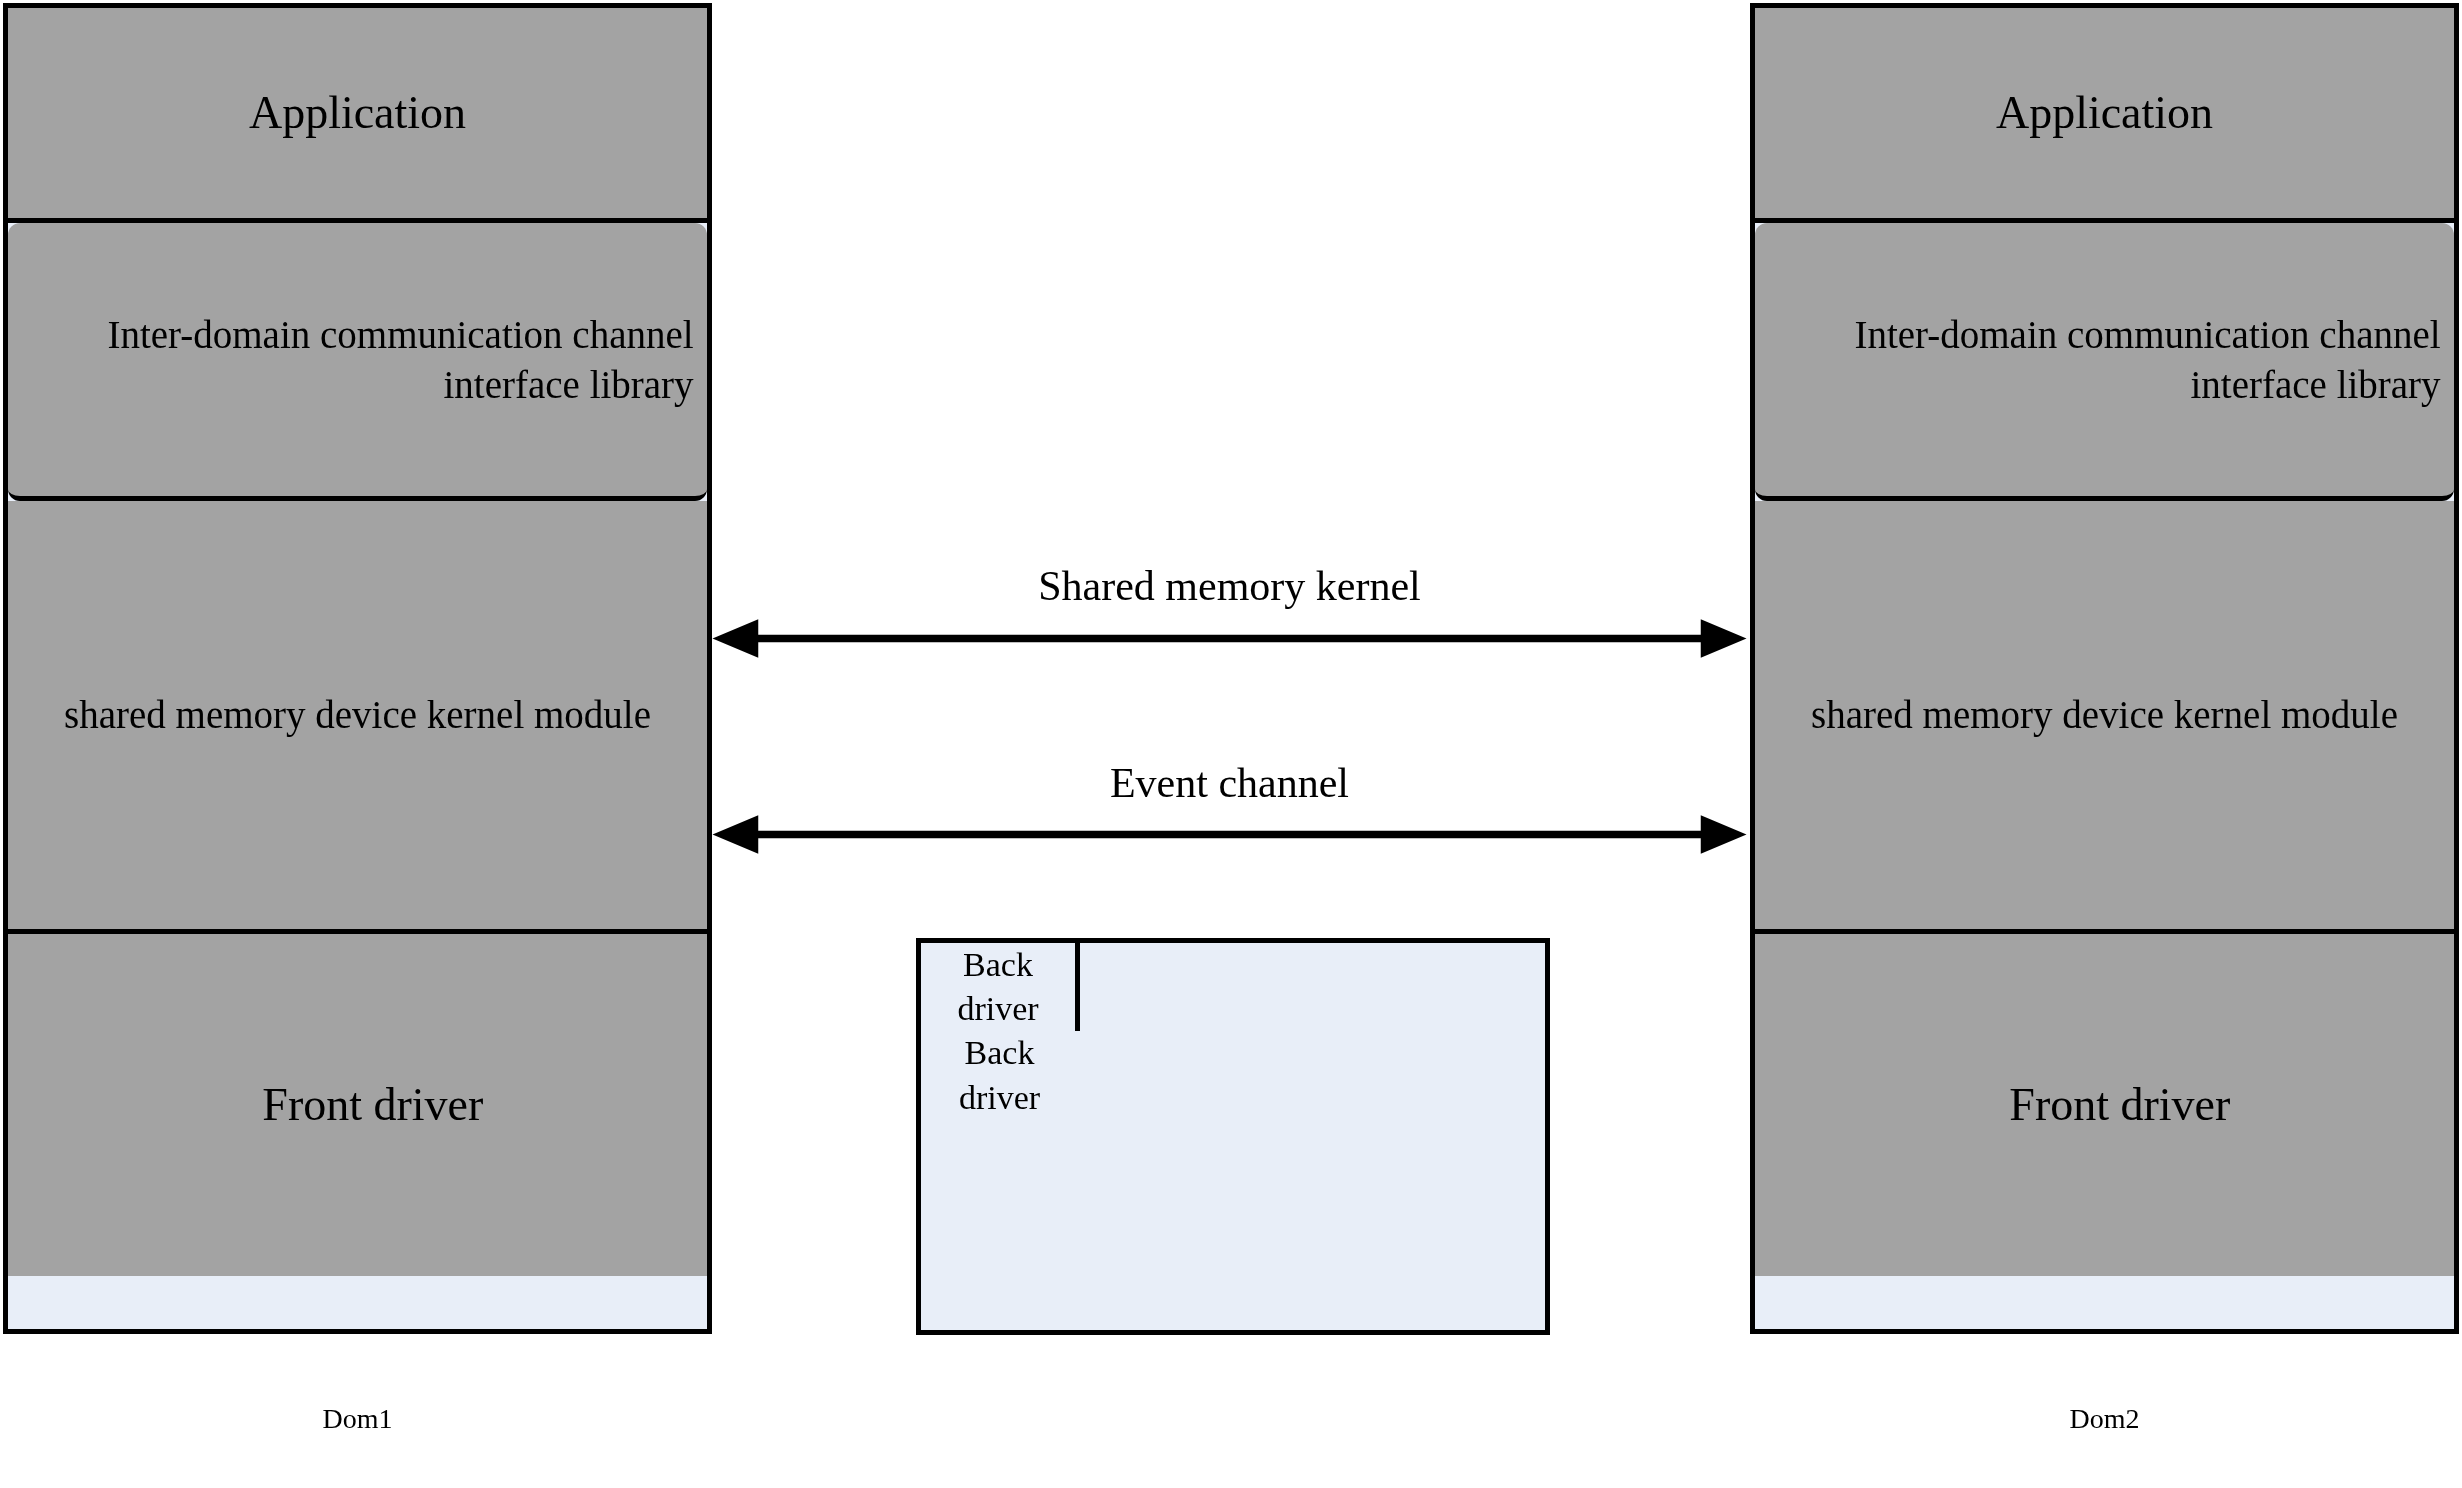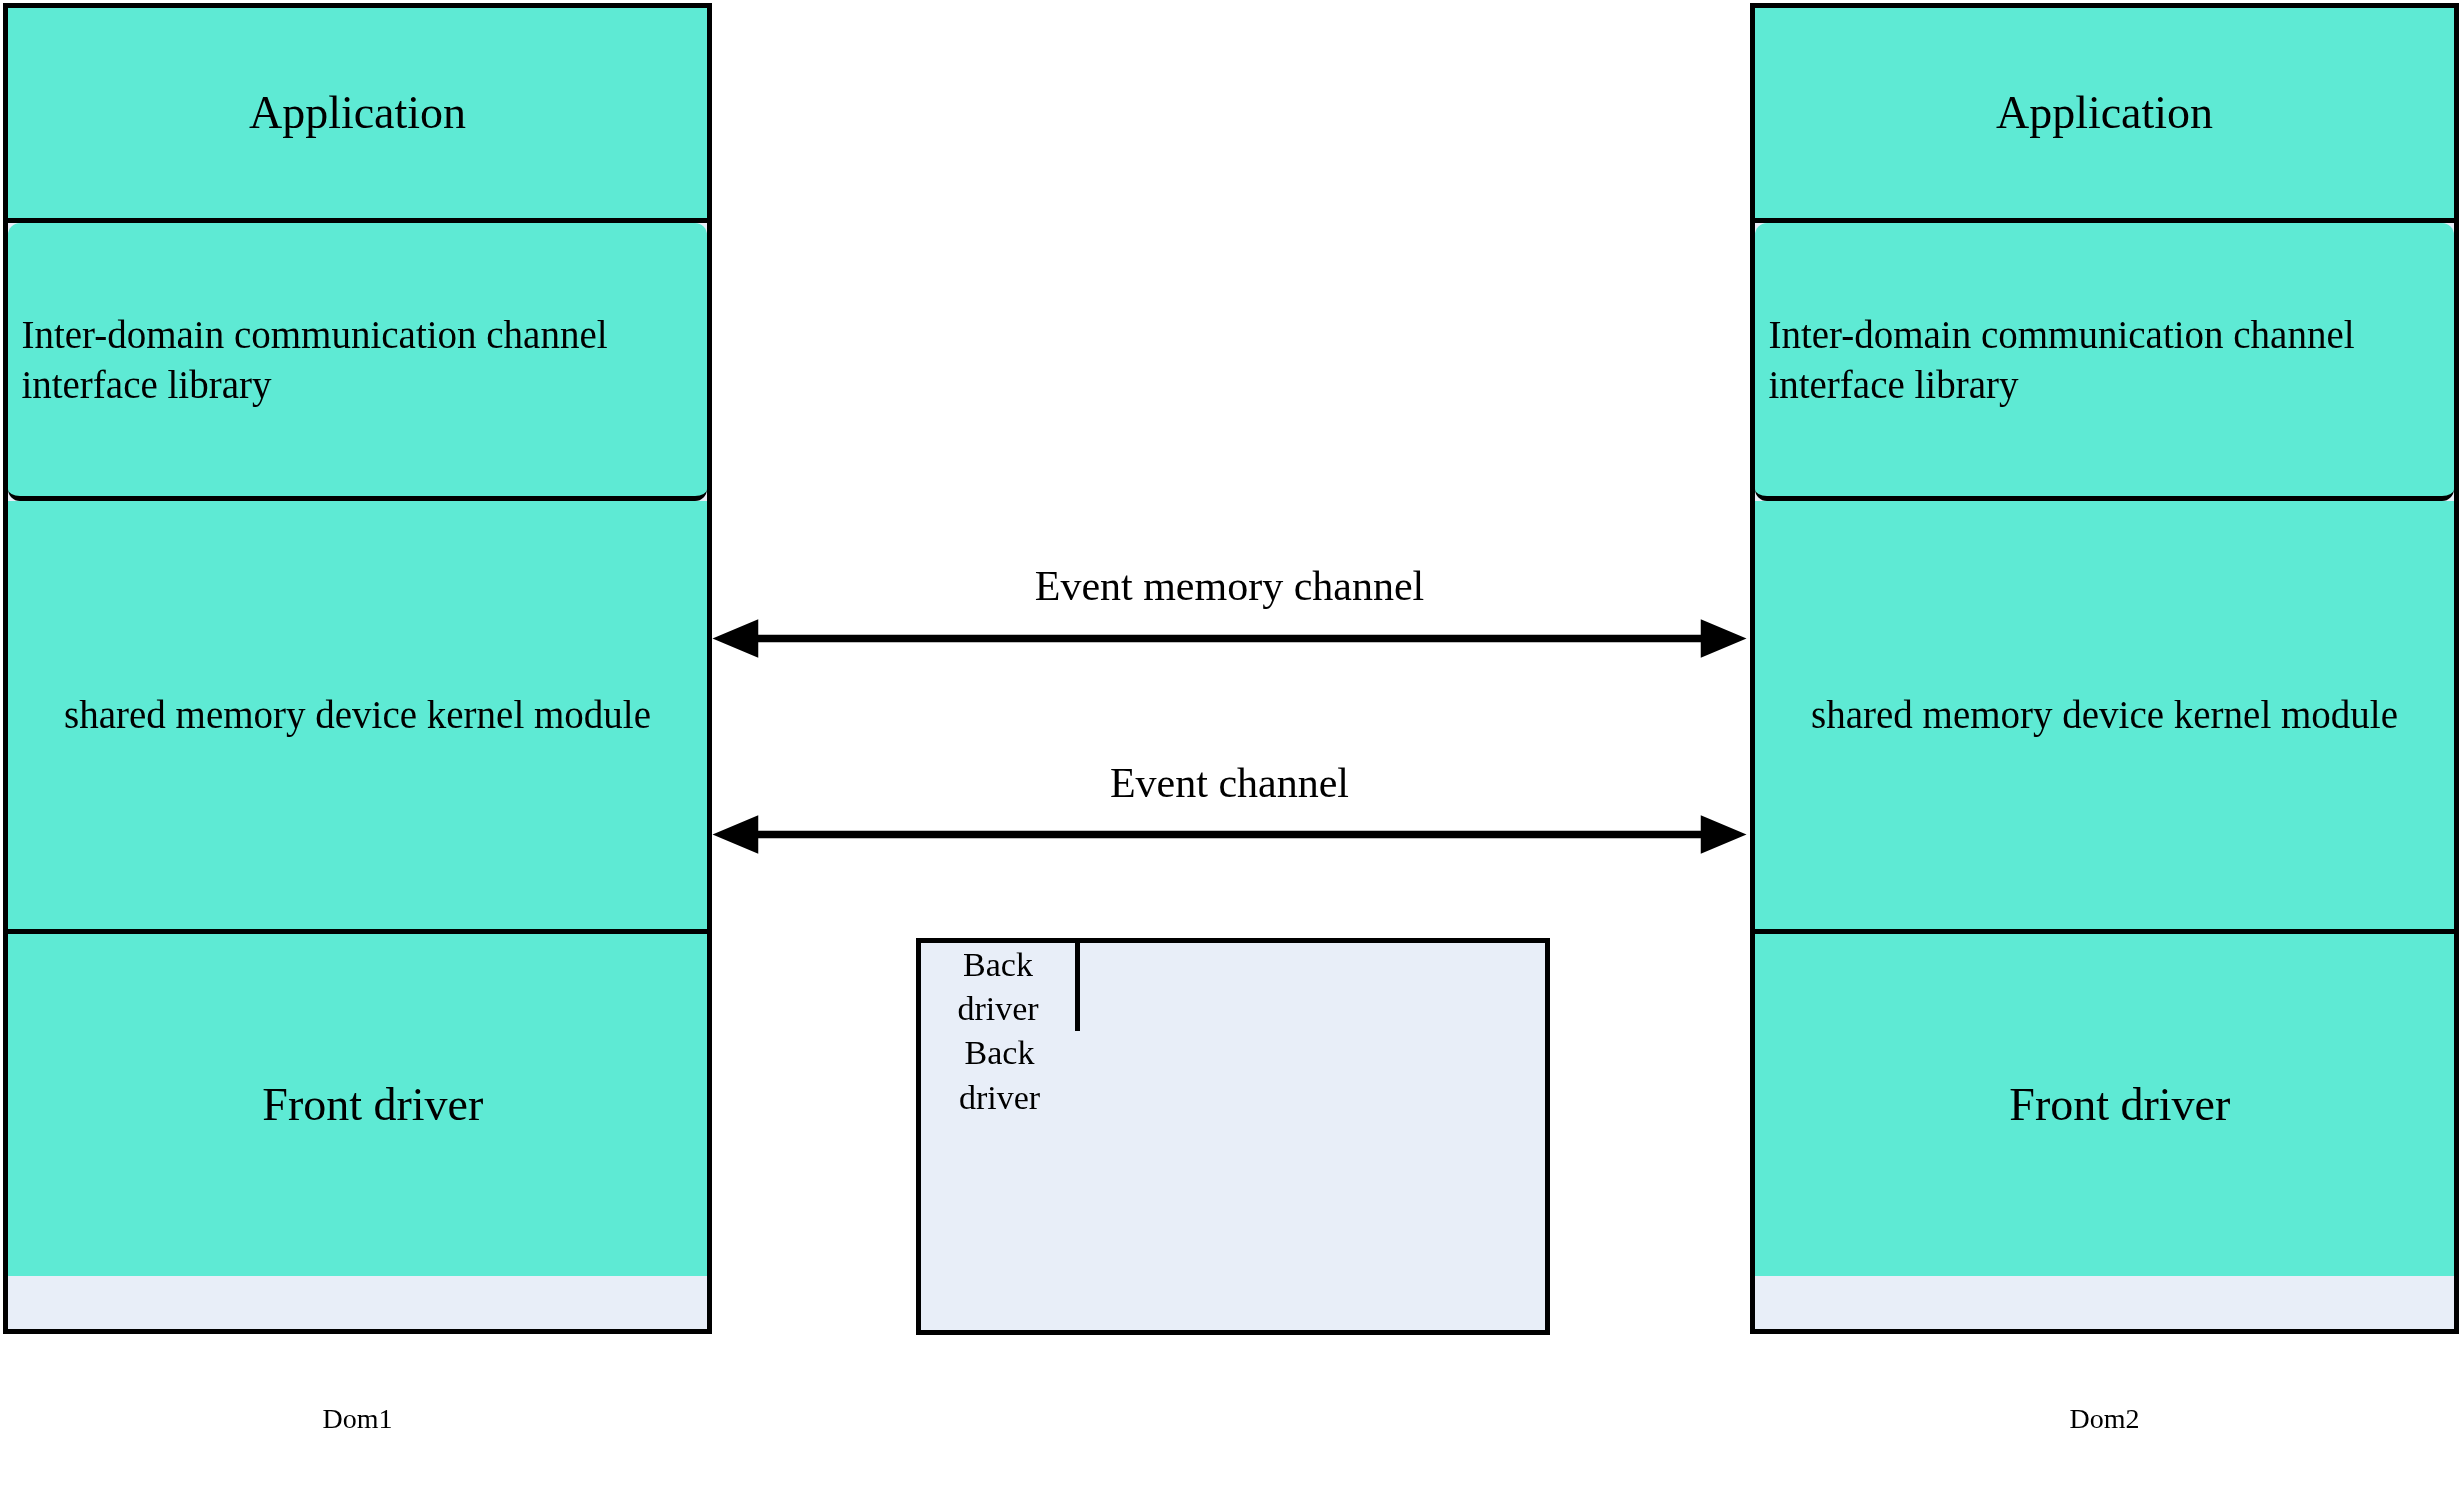--- a/index.html
+++ b/index.html
@@ -23,25 +23,25 @@
     border: 5.2px solid #000000;
     background: #e8eef8;
     display: flex;
     flex-direction: column;
   }
   .stack-left  { left: 3px;    top: 3px; width: 709px; height: 1331px; }
   .stack-right { left: 1750px; top: 3px; width: 709px; height: 1331px; }
 
   .layer {
     box-sizing: border-box;
-    background: #5eead4;
+    background: #a3a3a3;
     display: flex;
     align-items: center;
     justify-content: center;
-    text-align: left;
+    text-align: right;
     color: #000000;
     line-height: 1.28;
     padding: 3px 13.4px;
     border-bottom: 5.2px solid #000000;
   }
   .layer:last-child { border-bottom: none; }
 
   .layer-application   { height: 215px;  font-size: 46px; }
   .layer-library       { height: 278px;  font-size: 39px; border-radius: 12px; }
   .layer-kernel        { height: 433px;  font-size: 39px; }
@@ -130,21 +130,21 @@
     <div class="layer layer-kernel">shared memory device kernel module</div>
     <div class="layer layer-frontdriver">Front driver</div>
   </div>
 
   <div class="dom0-box">
     <div class="dom0-cell dom0-cell-back-left">Back driver</div>
     <div class="dom0-cell dom0-cell-middle"></div>
     <div class="dom0-cell dom0-cell-back-right">Back driver</div>
   </div>
 
-  <div class="channel-label label-shared">Event memory channel</div>
+  <div class="channel-label label-shared">Shared memory kernel</div>
   <div class="channel channel-shared">
     <svg width="1041" height="59" viewBox="0 0 1402 80" style="margin-top:-30px">
       <line x1="52" y1="40" x2="1350" y2="40" stroke="#000000" stroke-width="10"></line>
       <polygon points="0,40 62,14 62,66" fill="#000000"></polygon>
       <polygon points="1402,40 1340,14 1340,66" fill="#000000"></polygon>
     </svg>
   </div>
 
   <div class="channel-label label-event">Event channel</div>
   <div class="channel channel-event">

